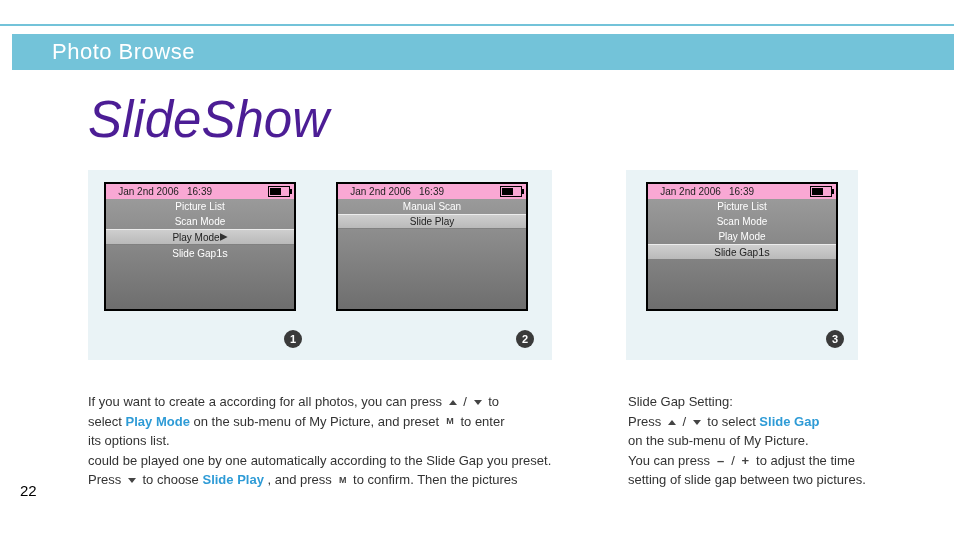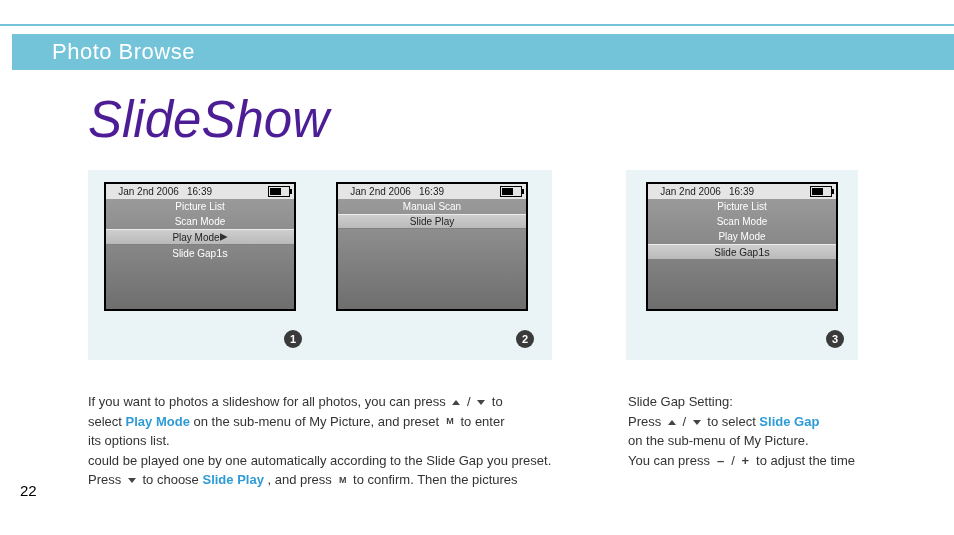--- a/index.html
+++ b/index.html
@@ -6,21 +6,21 @@
   body { width: 954px; height: 535px; background: #fff; font-family: "Segoe UI", Tahoma, Verdana, sans-serif; color: #333; position: relative; }
   .top-rule { position: absolute; left: 0; right: 0; top: 24px; height: 2px; background: #73c3d9; }
   .section-banner { position: absolute; left: 0; right: 0; top: 34px; height: 36px; background: #73c3d9; color: #fff; font-size: 22px; font-weight: 300; line-height: 36px; padding-left: 40px; letter-spacing: .5px; margin-left: 12px; }
   .page-title { position: absolute; left: 88px; top: 90px; font-size: 51px; font-weight: 300; color: #4c1d95; font-style: italic; }
 
   .panels-wrap { position: absolute; left: 88px; top: 170px; }
   .panel-bg-left { position: absolute; left: 0; top: 0; width: 464px; height: 190px; background: #eaf3f6; }
   .panel-bg-right { position: absolute; left: 538px; top: 0; width: 232px; height: 190px; background: #eaf3f6; }
 
   .device { position: absolute; width: 192px; }
-  .device-frame { border: 2px solid #000; background: #e5e5e5; }
+  .device-frame { border: 2px solid #000; background: #f9a8d4; }
   .status-bar { display: flex; align-items: center; justify-content: space-between; padding: 2px 4px; font-size: 10px; color: #222; }
   .status-left { flex: 1; text-align: center; }
   .status-right { flex: 1; text-align: left; }
   .battery { width: 22px; height: 11px; border: 1px solid #000; position: relative; margin-left: 4px; }
   .battery::after { content: ""; position: absolute; right: -3px; top: 2px; width: 2px; height: 5px; background: #000; }
   .battery-fill { position: absolute; left: 1px; top: 1px; bottom: 1px; width: 55%; background: #000; }
   .screen { background: linear-gradient(#9a9a9a, #6e6e6e); height: 110px; position: relative; }
   .menu { list-style: none; font-size: 10px; color: #fff; }
   .menu li { padding: 2px 6px; display: flex; justify-content: center; align-items: center; }
   .menu li.selected { background: linear-gradient(#d0d0d0, #b8b8b8); color: #222; box-shadow: inset 0 1px 0 rgba(255,255,255,.6), inset 0 -1px 0 rgba(0,0,0,.3); }
@@ -143,21 +143,21 @@
       </div>
     </div>
     <div class="circ-num" style="left:180px; top:148px;">
         <span>3</span>
       </div>
   </div>
 </div>
 
 <div class="body-text body-left">
   <div>
-    <span>If you want to photos a slideshow for all photos, you can press </span>
+    <span>If you want to create a according for all photos, you can press </span>
     <span class="icon-inline">
         <span class="chev-up"></span>
       </span>
     <span> / </span>
     <span class="icon-inline">
         <span class="chev-down"></span>
       </span>
     <span> to</span>
   </div>
   <div>
@@ -197,15 +197,16 @@
     <span class="hl">Slide Gap</span>
   </div>
   <div>on the sub-menu of My Picture.</div>
   <div>
     <span>You can press </span>
     <span class="icon-inline minus-icon">–</span>
     <span> / </span>
     <span class="icon-inline plus-icon">+</span>
     <span> to adjust the time</span>
   </div>
+  <div>setting of slide gap between two pictures.</div>
 </div>
 
 <div class="page-num">22</div>
 
 </body></html>

